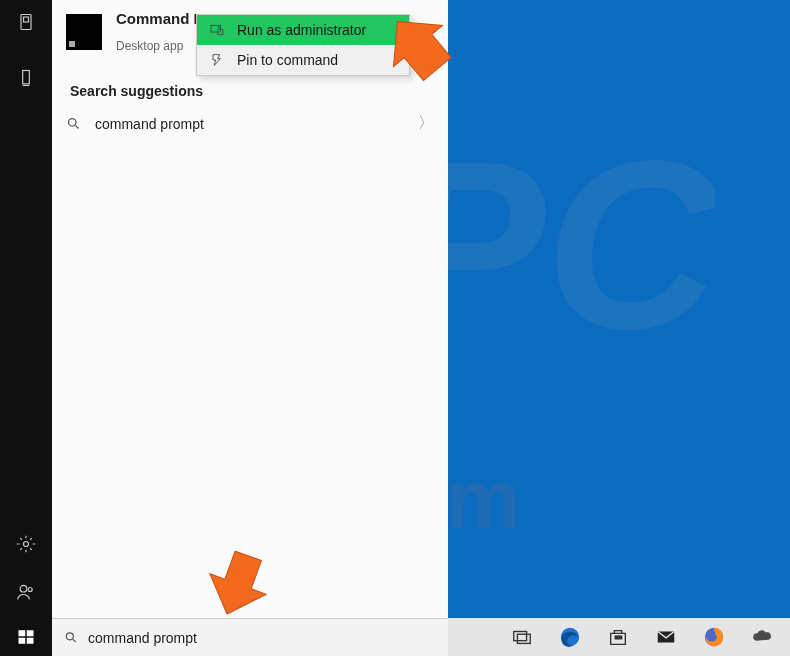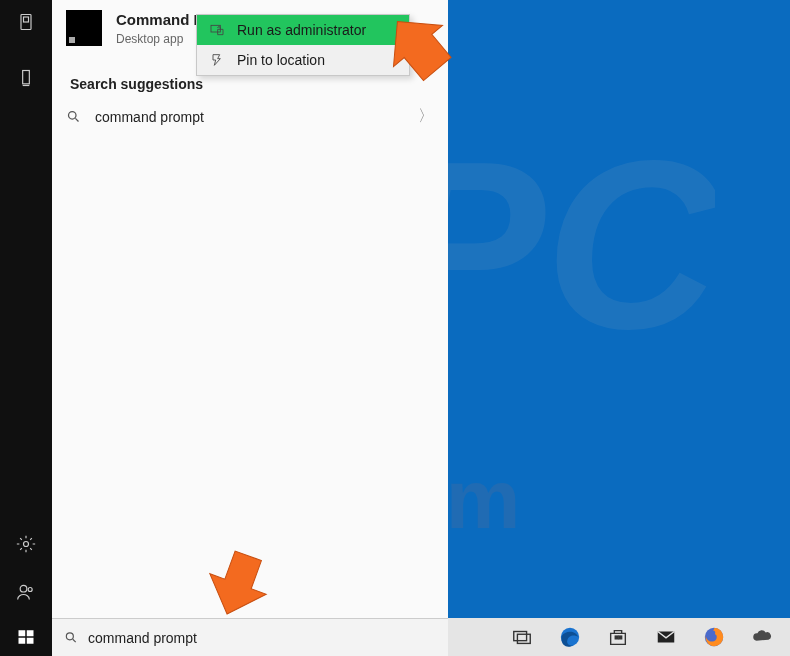--- a/index.html
+++ b/index.html
@@ -13,21 +13,21 @@
   .sidebar { position: absolute; left: 0; top: 0; width: 52px; height: 618px; background: #101010; display:flex; flex-direction:column; align-items:center; padding-top:12px; gap:24px; color:#ddd; }
   .sidebar .spacer { flex:1; }
   .sidebar svg { width:20px; height:20px; stroke:#ccc; fill:none; stroke-width:1.4; }
 
   
   .results { position: absolute; left:52px; top:0; width:396px; height:618px; background:#fafafa; color:#222; }
   .best-match { display:flex; align-items:center; padding:10px 14px 10px 14px; }
   .best-match .thumb { width:36px; height:36px; background:#000; margin-right:14px; position:relative; }
   .best-match .thumb::after { content:""; position:absolute; left:3px; bottom:3px; width:6px; height:6px; background:#aaa; }
   .best-match .title { font-weight:600; font-size:15px; }
-  .best-match .subtitle { font-size:12px; color:#666; margin-top:4px; }
+  .best-match .subtitle { font-size:12px; color:#666; margin-top:12px; }
 
   .section-label { font-weight:600; font-size:14px; padding:20px 18px 4px 18px; }
   .sugg-row { display:flex; align-items:center; padding:10px 14px; font-size:14px; }
   .sugg-row .mag { margin-right:14px; }
   .sugg-row .chev { margin-left:auto; color:#888; font-size:16px; }
 
   
   .ctx { position:absolute; left:196px; top:14px; width:214px; background:#f0f0f0; border:1px solid #c8c8c8; box-shadow:3px 3px 6px rgba(0,0,0,0.15); font-size:14px; color:#1a1a1a; }
   .ctx .item { display:flex; align-items:center; padding:7px 12px; gap:12px; }
   .ctx .item.hover { background:#22c55e; }
@@ -122,21 +122,21 @@
         <rect x="3" y="5" width="14" height="10"></rect>
         <path d="M13 11h8v8h-8z"></path>
         <path d="M17 11v-2a2 2 0 0 0-4 0"></path>
       </svg>
     <span>Run as administrator</span>
   </div>
   <div class="item">
     <svg viewBox="0 0 24 24">
         <path d="M6 4h10l-3 6h4l-9 10 2-8H6z"></path>
       </svg>
-    <span>Pin to location</span>
+    <span>Pin to command</span>
   </div>
 </div>
 
 <svg class="arrow" style="left:382px; top:10px;" width="70" height="72" viewBox="0 0 70 72">
   <g fill="#f36a1f" stroke="#c84e0f" stroke-width="1">
     <path d="M36 4 L4 36 L18 36 L18 66 L54 66 L54 36 L68 36 Z" transform="rotate(-40 36 36)"></path>
   </g>
 </svg>
 
 <svg class="arrow" style="left:202px; top:548px;" width="72" height="72" viewBox="0 0 72 72">

